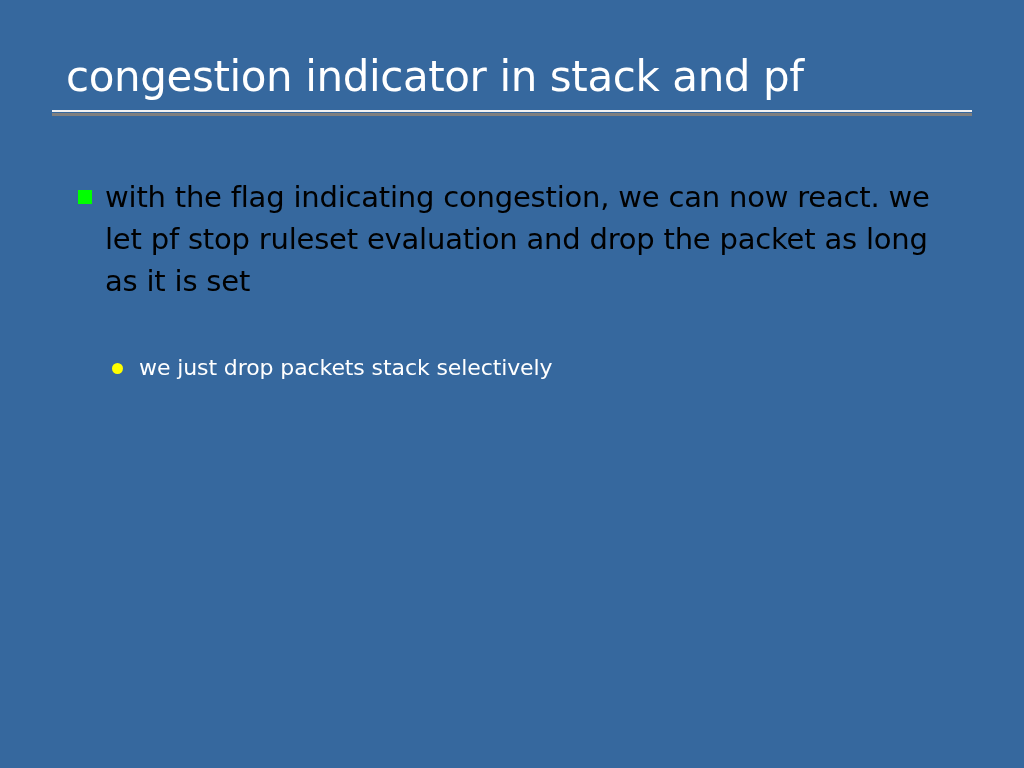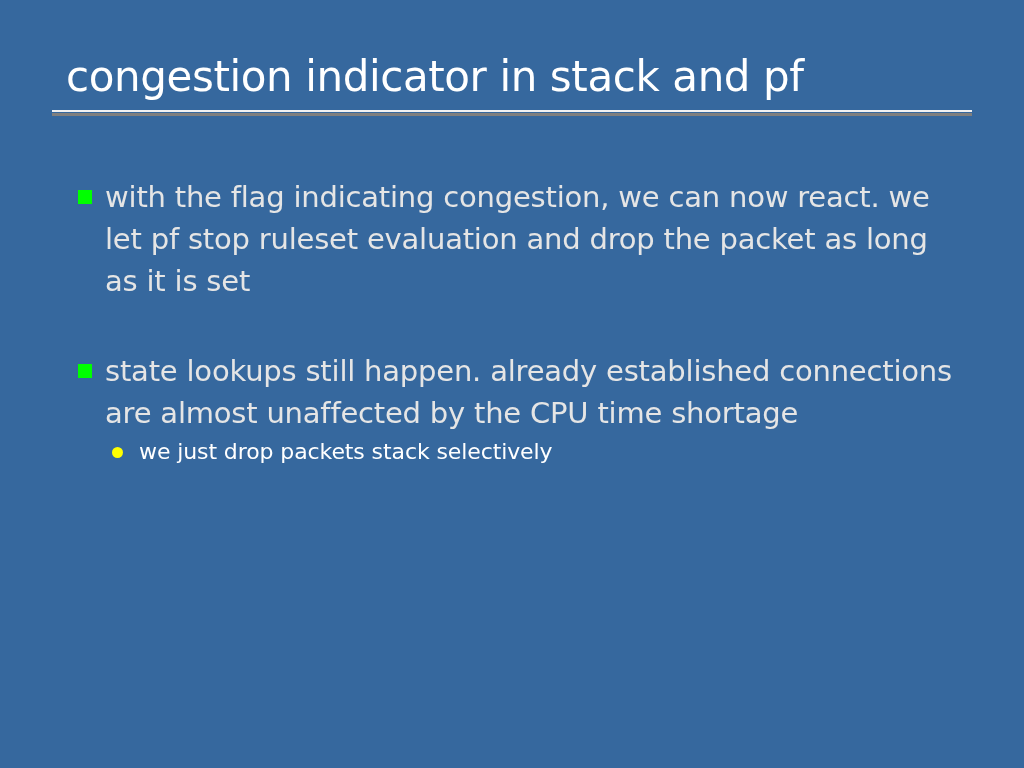--- a/index.html
+++ b/index.html
@@ -55,21 +55,21 @@
     position: absolute;
     left: 78px;
     top: 176px;
     width: 880px;
   }
 
   .bullet-l1 {
     position: relative;
     padding-left: 27px;
     margin: 0 0 0 0;
-    color: #e5e5e5;
+    color: #000000;
     font-family: "DejaVu Sans", sans-serif;
     font-size: 29px;
     line-height: 42px;
     letter-spacing: -0.2px;
   }
   .bullet-l1 .marker {
     position: absolute;
     left: 0;
     top: 14px;
     width: 14px;
@@ -119,24 +119,20 @@
 
   <div class="body-block">
 
     <div class="bullet-l1">
       <span class="marker"></span>
       <span class="txt">with the flag indicating congestion, we can now react. we let pf stop ruleset evaluation and drop the packet as long as it is set</span>
     </div>
 
     <div class="spacer-para"></div>
 
-    <div class="bullet-l1">
-      <span class="marker"></span>
-      <span class="txt">state lookups still happen. already established connections are almost unaffected by the CPU time shortage</span>
-    </div>
 
     <div class="bullet-l2">
       <span class="marker-dot"></span>
       <span class="txt">we just drop packets stack selectively</span>
     </div>
 
   </div>
 
 </div>
 

